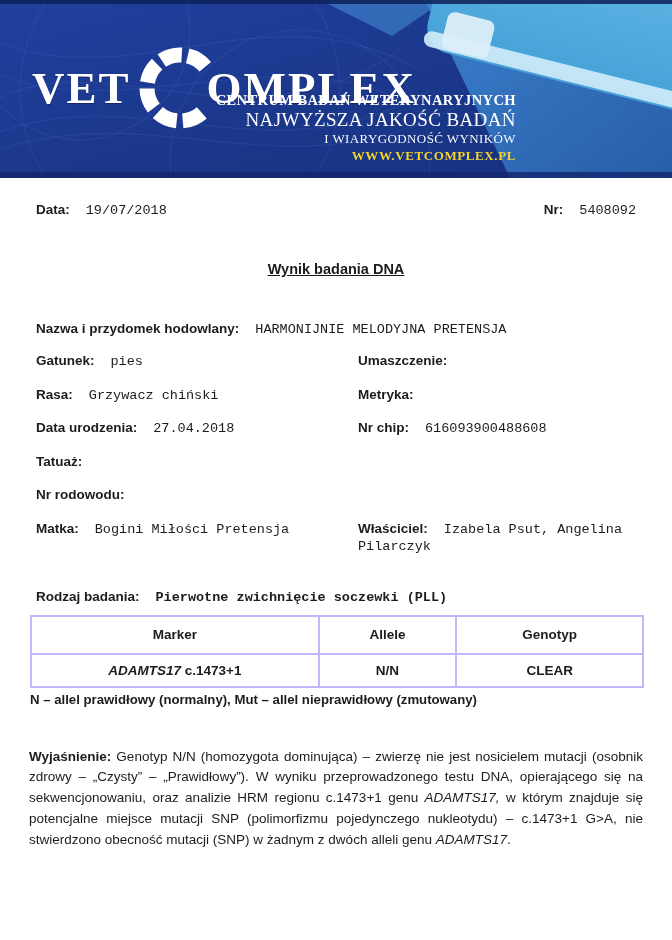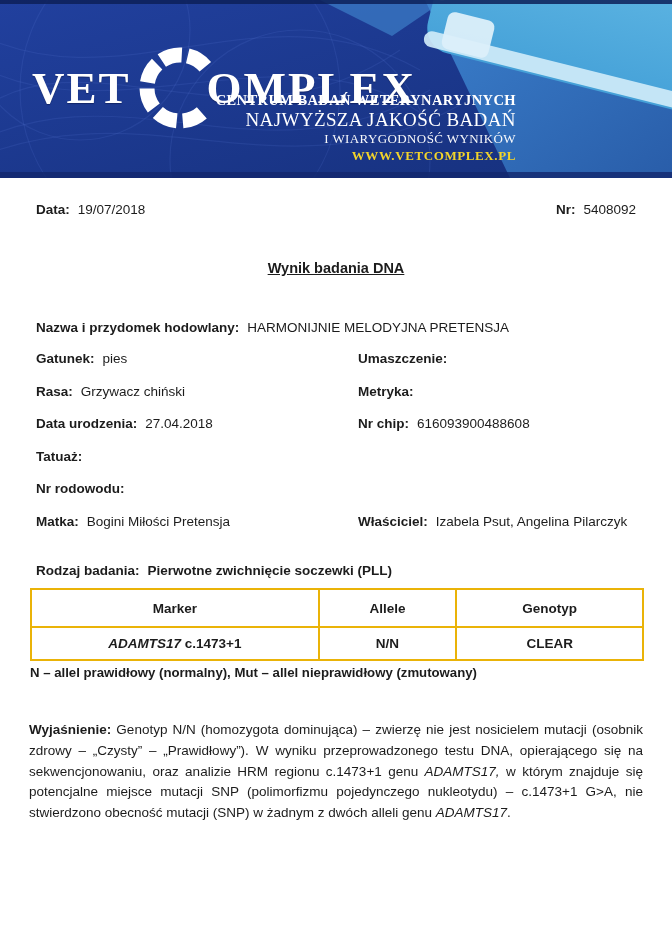--- a/index.html
+++ b/index.html
@@ -21,32 +21,32 @@
     font-family:"Liberation Serif",serif;line-height:1.08;
   }
   .tag1{font-size:14.5px;font-weight:bold;letter-spacing:.4px;white-space:nowrap;}
   .tag2{font-size:19px;letter-spacing:.4px;white-space:nowrap;margin-top:1px;}
   .tag3{font-size:13px;letter-spacing:.4px;white-space:nowrap;margin-top:2px;opacity:.96;}
   .tagurl{font-size:13px;font-weight:bold;letter-spacing:.6px;white-space:nowrap;margin-top:3px;color:#f2d42b;}
   
   .content{padding:0 36px;font-size:13.5px;}
   .meta-row{margin-top:24px;display:flex;justify-content:space-between;align-items:baseline;}
   .lbl{font-weight:bold;}
-  .val{margin-left:8px;}
+  .val{margin-left:16px;font-family:Liberation Mono, monospace;}
   .doc-title{margin-top:43px;text-align:center;font-weight:bold;font-size:14.5px;text-decoration:underline;}
   .name-row{margin-top:44px;}
   .grid-row{display:flex;margin-top:16px;line-height:16.5px;}
   .col-l{width:322px;flex:0 0 322px;}
   .col-r{flex:1;}
   .test-type{margin-top:33px;font-weight:bold;}
   table.res{
     border-collapse:collapse;margin:10px 0 0 -6px;width:614px;table-layout:fixed;
   }
   table.res th,table.res td{
-    border:2px solid #eab308;text-align:center;font-weight:bold;font-size:13.5px;padding:0;
+    border:2px solid #c4b5fd;text-align:center;font-weight:bold;font-size:13.5px;padding:0;
   }
   table.res th{height:36px;}
   table.res td{height:31px;}
   .c1{width:47%;} .c2{width:22.5%;} .c3{width:30.5%;}
   .gene{font-style:italic;font-weight:bold;}
   .legend{margin:4px 0 0 -6px;font-weight:bold;font-size:13.2px;}
   .expl{
     margin:40px -7px 0 -7px;text-align:justify;font-size:13.5px;line-height:20.8px;
   }
   .expl .gene-i{font-style:italic;}

